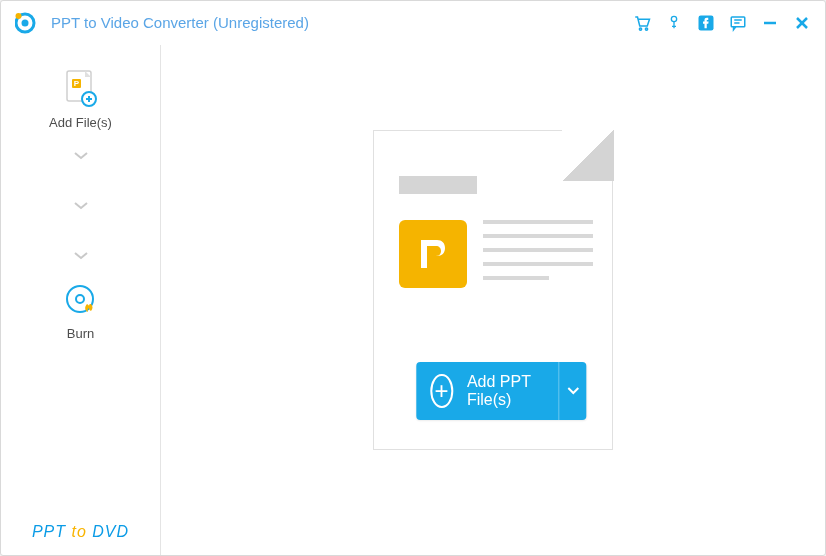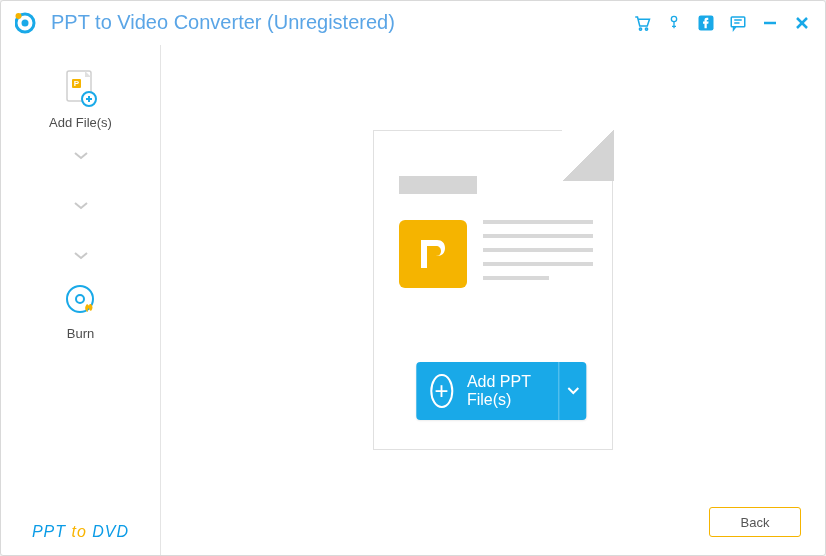--- a/index.html
+++ b/index.html
@@ -28,21 +28,21 @@
     padding: 0 14px;
     gap: 10px;
     border-bottom: 1px solid transparent;
   }
   .app-logo {
     width: 26px; height: 26px;
     display: flex; align-items: center; justify-content: center;
   }
   .title-text {
     color: #5aa5e6;
-    font-size: 20px;
+    font-size: 15px;
     flex: 1;
   }
   .titlebar-icons {
     display: flex;
     gap: 14px;
     align-items: center;
   }
   .tb-icon {
     width: 18px; height: 18px;
     display: flex; align-items: center; justify-content: center;
@@ -328,19 +328,16 @@
             <span>Add PPT File(s)</span>
           </div>
           <div class="add-btn-drop">
             <svg width="12" height="8" viewBox="0 0 12 8">
               <path d="M1 1l5 5 5-5" fill="none" stroke="#ffffff" stroke-width="2"></path>
             </svg>
           </div>
         </div>
       </div>
 
-      <div class="back-btn">
-        <span>Back</span>
-      </div>
 
     </div>
   </div>
 </div>
 
 </body></html>

